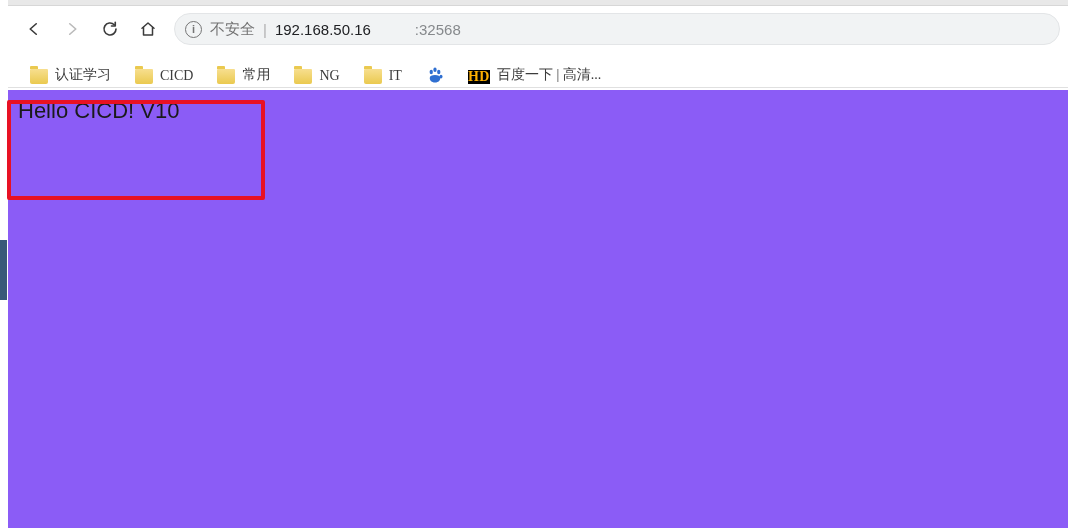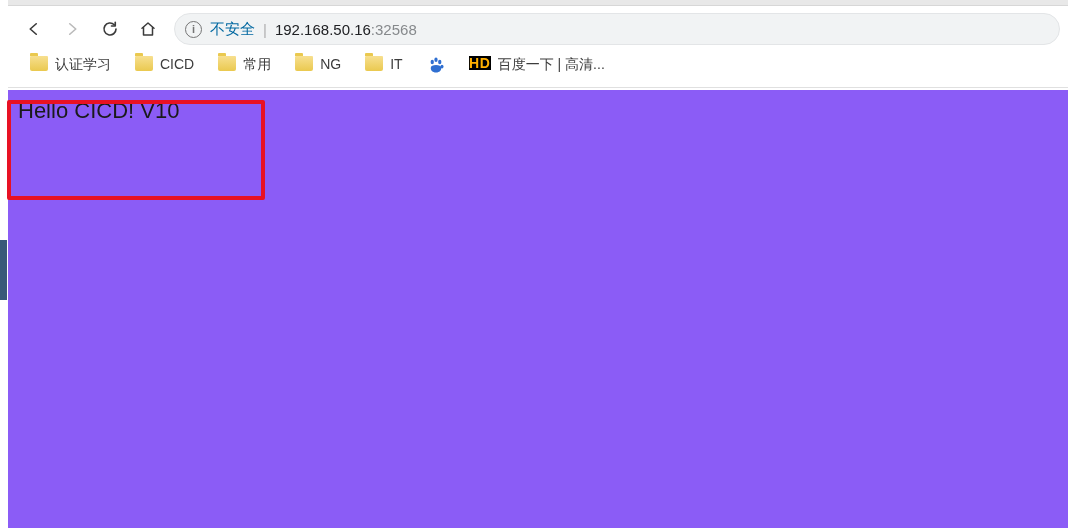--- a/index.html
+++ b/index.html
@@ -75,43 +75,44 @@
       border: 1.6px solid #757575;
       border-radius: 50%;
       display: flex;
       align-items: center;
       justify-content: center;
       font-size: 11px;
       font-weight: bold;
       color: #757575;
       flex-shrink: 0;
     }
-    .sec-label { color: #0369a1; white-space: nowrap; }
+    .sec-label { color: #737373; white-space: nowrap; }
     .sep { color: #b0b0b0; }
     .url { color: #202124; }
-    .url .port { color: #86898c; }
+    .url .port { color: #86898c; margin-left: 44px; }
     .bookmarks-bar {
       height: 36px;
       display: flex;
       align-items: center;
       padding: 0 12px;
       gap: 4px;
       border-bottom: 1px solid #e0e0e0;
       background: #fff;
     }
     .bm-item {
       display: flex;
-      align-items: flex-start;
+      align-items: flex-end;
       height: 28px;
       padding: 0 10px;
       gap: 7px;
       font-size: 14px;
       color: #3c3c3c;
       white-space: nowrap;
       border-radius: 4px;
+      font-family: Liberation Serif, serif;
     }
     .folder-icon {
       width: 18px; height: 15px;
       position: relative;
       background: linear-gradient(#f7df8f,#eac94f);
       border-radius: 1px 1px 2px 2px;
     }
     .folder-icon::before {
       content: "";
       position: absolute;

